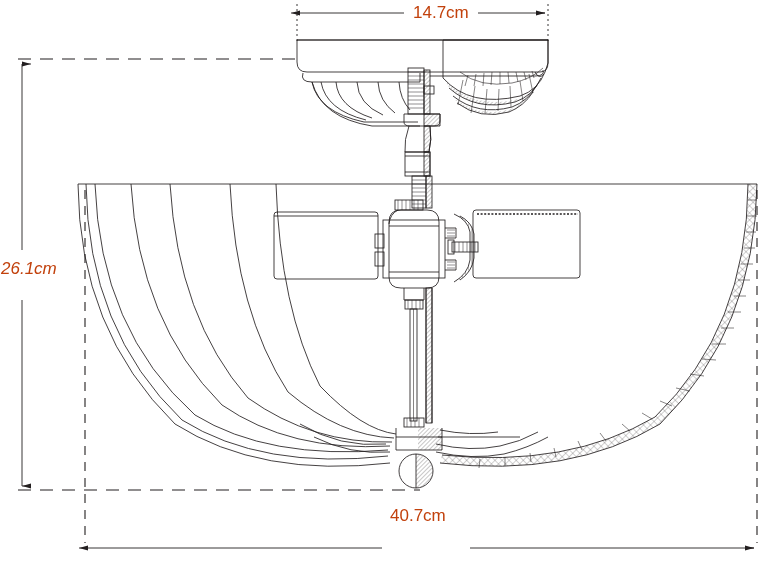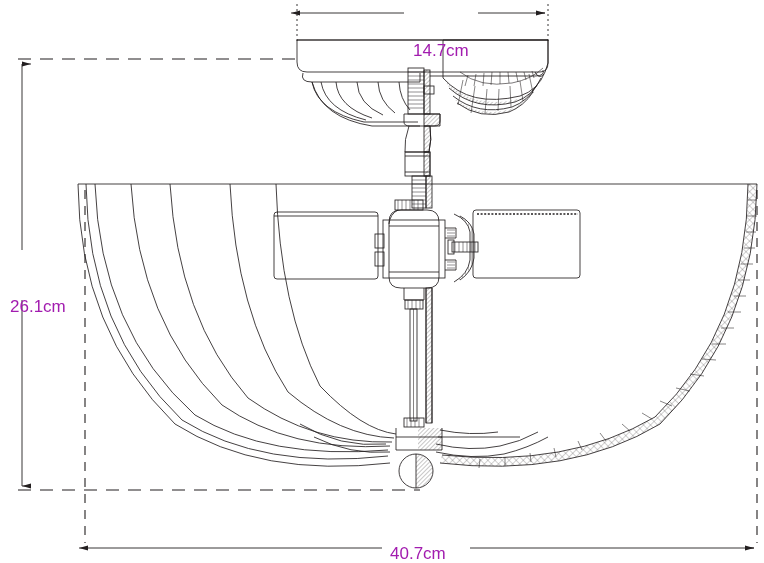--- a/index.html
+++ b/index.html
@@ -17,32 +17,32 @@
     background: #ffffff;
     overflow: hidden;
   }
   #drawing-root svg {
     display: block;
   }
   .dim-label {
     position: absolute;
     font-family: "Liberation Sans", sans-serif;
     font-size: 17px;
-    color: #a21caf;
+    color: #c2410c;
     white-space: nowrap;
     letter-spacing: 0px;
-    margin-top: 38px;
   }
   #label-width-top {
     left: 413px;
     top: 3px;
   }
   #label-height-left {
-    left: 10px;
+    left: 1px;
     top: 259px;
+    font-style: italic;
   }
   #label-width-bottom {
     left: 390px;
     top: 506px;
   }
 </style>
 </head>
 <body>
 
 <div id="drawing-root">

